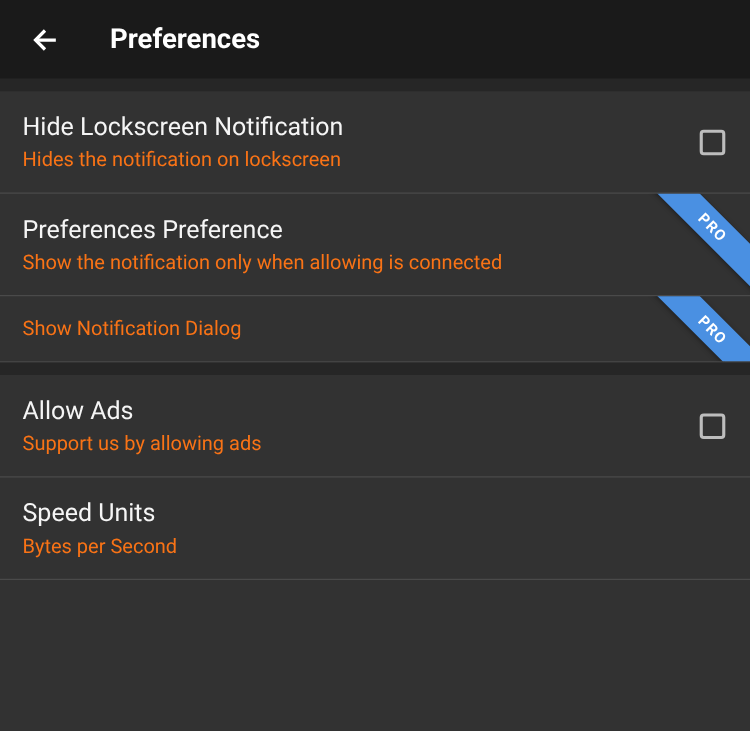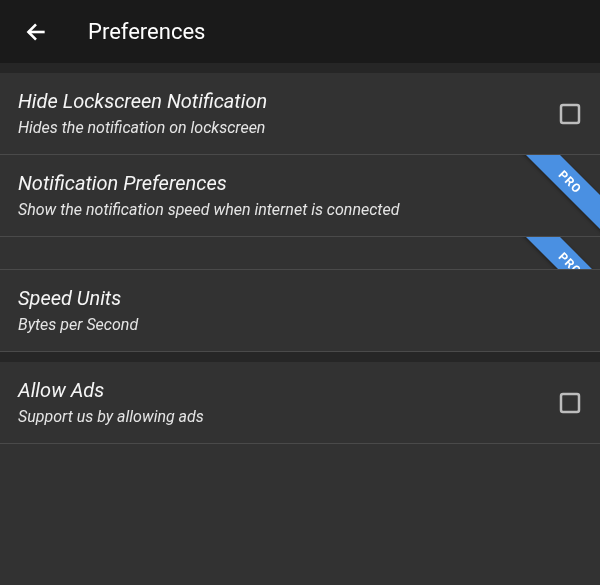--- a/index.html
+++ b/index.html
@@ -22,47 +22,47 @@
     width: 48px;
     height: 48px;
     display: flex;
     align-items: center;
     justify-content: center;
     cursor: pointer;
   }
   .back-btn svg { display: block; }
   .title {
     font-size: 22px;
-    font-weight: 400;
+    font-weight: 700;
     margin-left: 28px;
     color: #fff;
   }
   .list { }
   .row {
     position: relative;
     display: flex;
     align-items: center;
     justify-content: space-between;
     padding: 16px 18px 16px 18px;
     border-bottom: 1px solid #4a4a4a;
     overflow: hidden;
   }
   .row.section-start { border-top: 10px solid #262626; }
-  .row-text { flex: 1; min-width: 0; padding-right: 8px; font-style: italic; }
+  .row-text { flex: 1; min-width: 0; padding-right: 8px; }
   .row-title {
     font-size: 20px;
     font-weight: 400;
     color: #f5f5f5;
     line-height: 1.25;
     margin-bottom: 4px;
   }
   .row-sub {
     font-size: 16px;
     font-weight: 400;
-    color: #e5e5e5;
+    color: #f97316;
     line-height: 1.25;
   }
   .checkbox {
     width: 24px;
     height: 24px;
     flex-shrink: 0;
     display: flex;
     align-items: center;
     justify-content: center;
   }
@@ -117,49 +117,50 @@
     </div>
     <div class="checkbox">
       <svg width="24" height="24" viewBox="0 0 24 24">
           <rect x="3" y="3" width="18" height="18" rx="2" stroke="#bdbdbd" stroke-width="2.5" fill="none"></rect>
         </svg>
     </div>
   </div>
 
   <div class="row">
     <div class="row-text">
-      <div class="row-title">Notification Preferences</div>
-      <div class="row-sub">Show the notification speed when internet is connected</div>
+      <div class="row-title">Preferences Preference</div>
+      <div class="row-sub">Show the notification only when allowing is connected</div>
     </div>
     <div class="pro-ribbon">
       <div class="pro-band">PRO</div>
     </div>
   </div>
 
 
   <div class="row">
     <div class="row-text">
+      <div class="row-sub">Show Notification Dialog</div>
     </div>
     <div class="pro-ribbon">
       <div class="pro-band">PRO</div>
-    </div>
-  </div>
-
-  <div class="row">
-    <div class="row-text">
-      <div class="row-title">Speed Units</div>
-      <div class="row-sub">Bytes per Second</div>
     </div>
   </div>
 
   <div class="row section-start">
     <div class="row-text">
       <div class="row-title">Allow Ads</div>
       <div class="row-sub">Support us by allowing ads</div>
     </div>
     <div class="checkbox">
       <svg width="24" height="24" viewBox="0 0 24 24">
           <rect x="3" y="3" width="18" height="18" rx="2" stroke="#bdbdbd" stroke-width="2.5" fill="none"></rect>
         </svg>
     </div>
   </div>
 
+  <div class="row">
+    <div class="row-text">
+      <div class="row-title">Speed Units</div>
+      <div class="row-sub">Bytes per Second</div>
+    </div>
+  </div>
+
 </div>
 
 </body></html>

